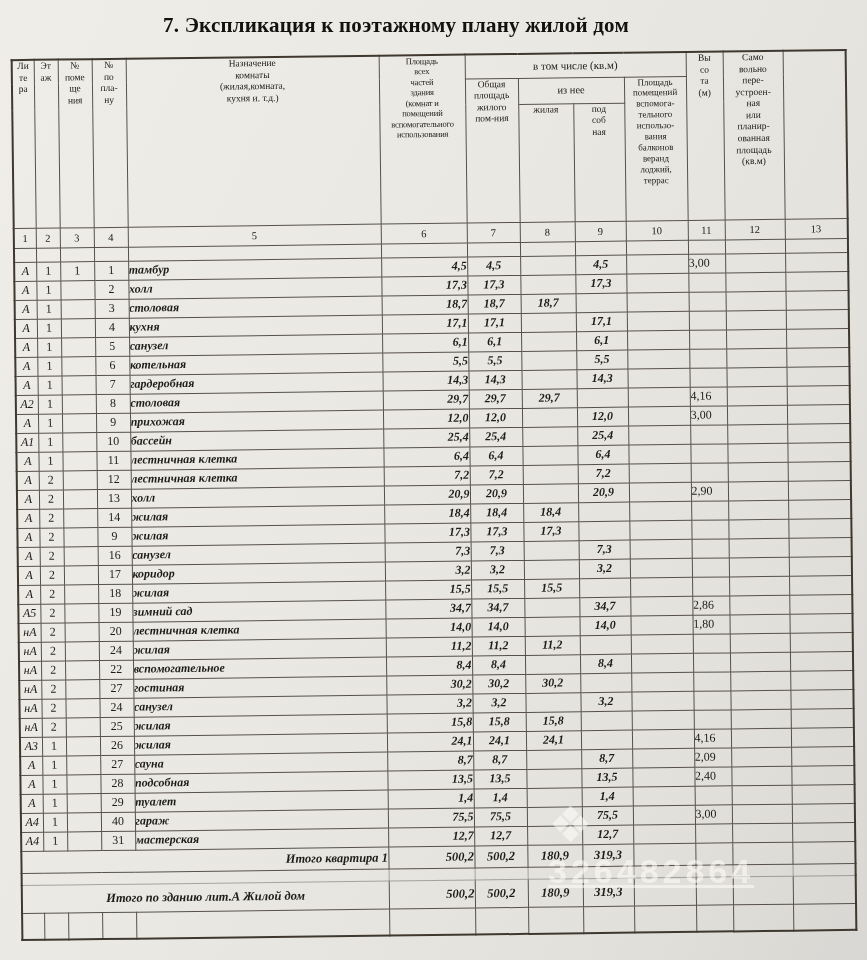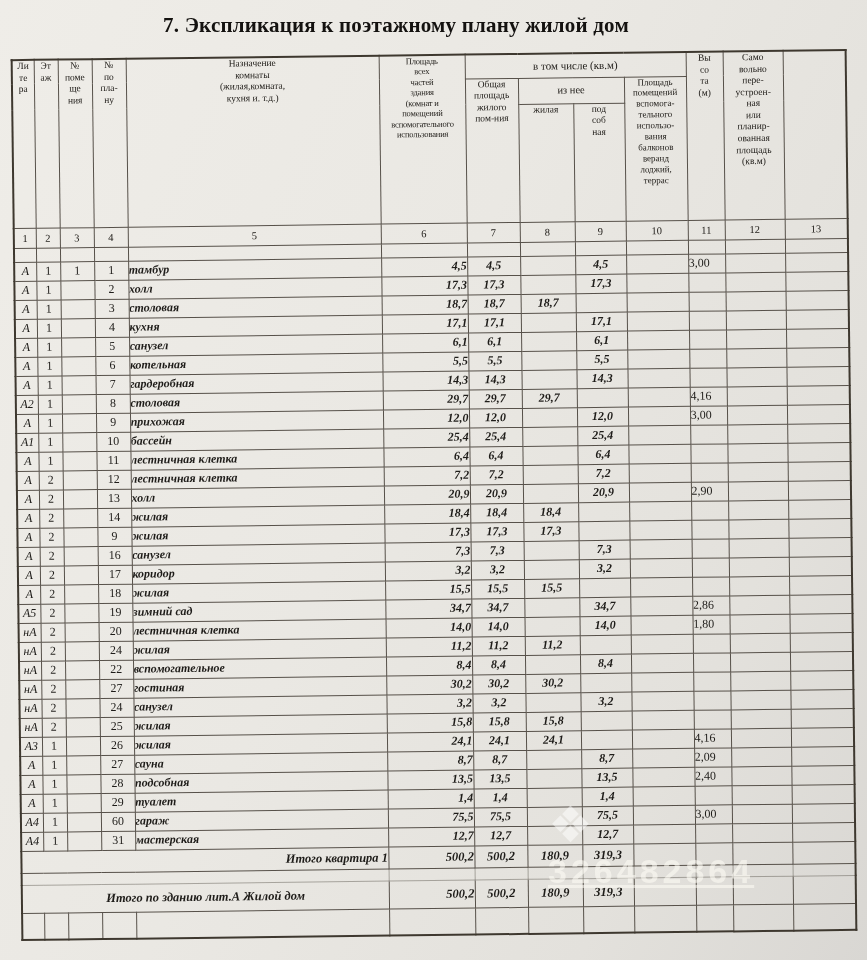--- a/index.html
+++ b/index.html
@@ -627,21 +627,21 @@
           <td class="c9">1,4</td>
           <td class="c10"></td>
           <td class="c11"></td>
           <td class="c12"></td>
           <td class="c13"></td>
         </tr>
         <tr class="row-data">
           <td class="c1">А4</td>
           <td class="c2">1</td>
           <td class="c3"></td>
-          <td class="c4">60</td>
+          <td class="c4">40</td>
           <td class="c5">гараж</td>
           <td class="c6">75,5</td>
           <td class="c7">75,5</td>
           <td class="c8"></td>
           <td class="c9">75,5</td>
           <td class="c10"></td>
           <td class="c11">3,00</td>
           <td class="c12"></td>
           <td class="c13"></td>
         </tr>

